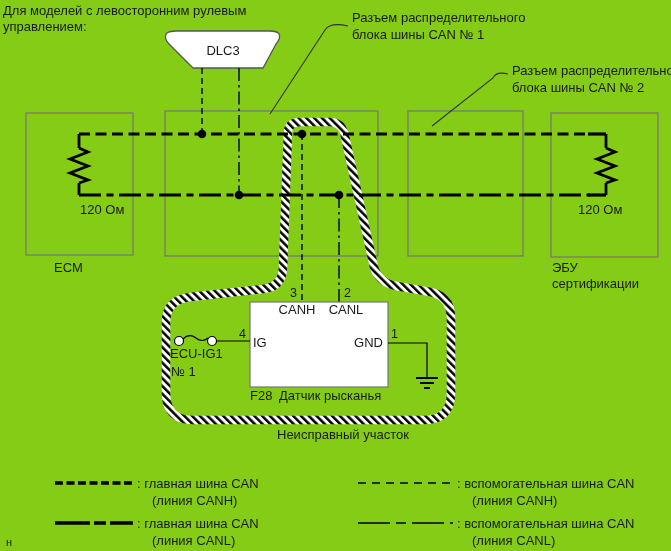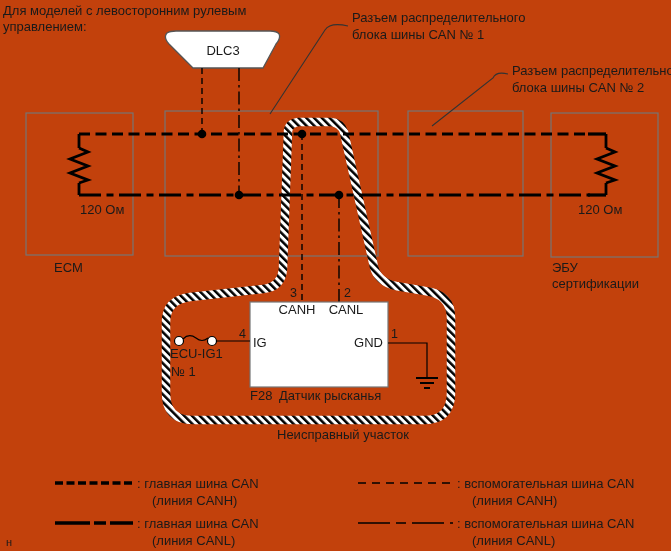--- a/index.html
+++ b/index.html
@@ -1,20 +1,20 @@
 <!DOCTYPE html>
 <html><head>
 <meta charset="utf-8">
 <style>
   html, body { margin: 0; padding: 0; background: #ffffff; }
   .stage {
     position: relative;
     width: 671px;
     height: 551px;
-    background: #c2410c;
+    background: #84cc16;
     overflow: hidden;
     font-family: "Liberation Sans", sans-serif;
   }
   svg { display: block; }
   svg text {
     font-family: "Liberation Sans", sans-serif;
     fill: #1a1a1a;
   }
   .t13 { font-size: 13px; }
   .t12 { font-size: 12.5px; }

